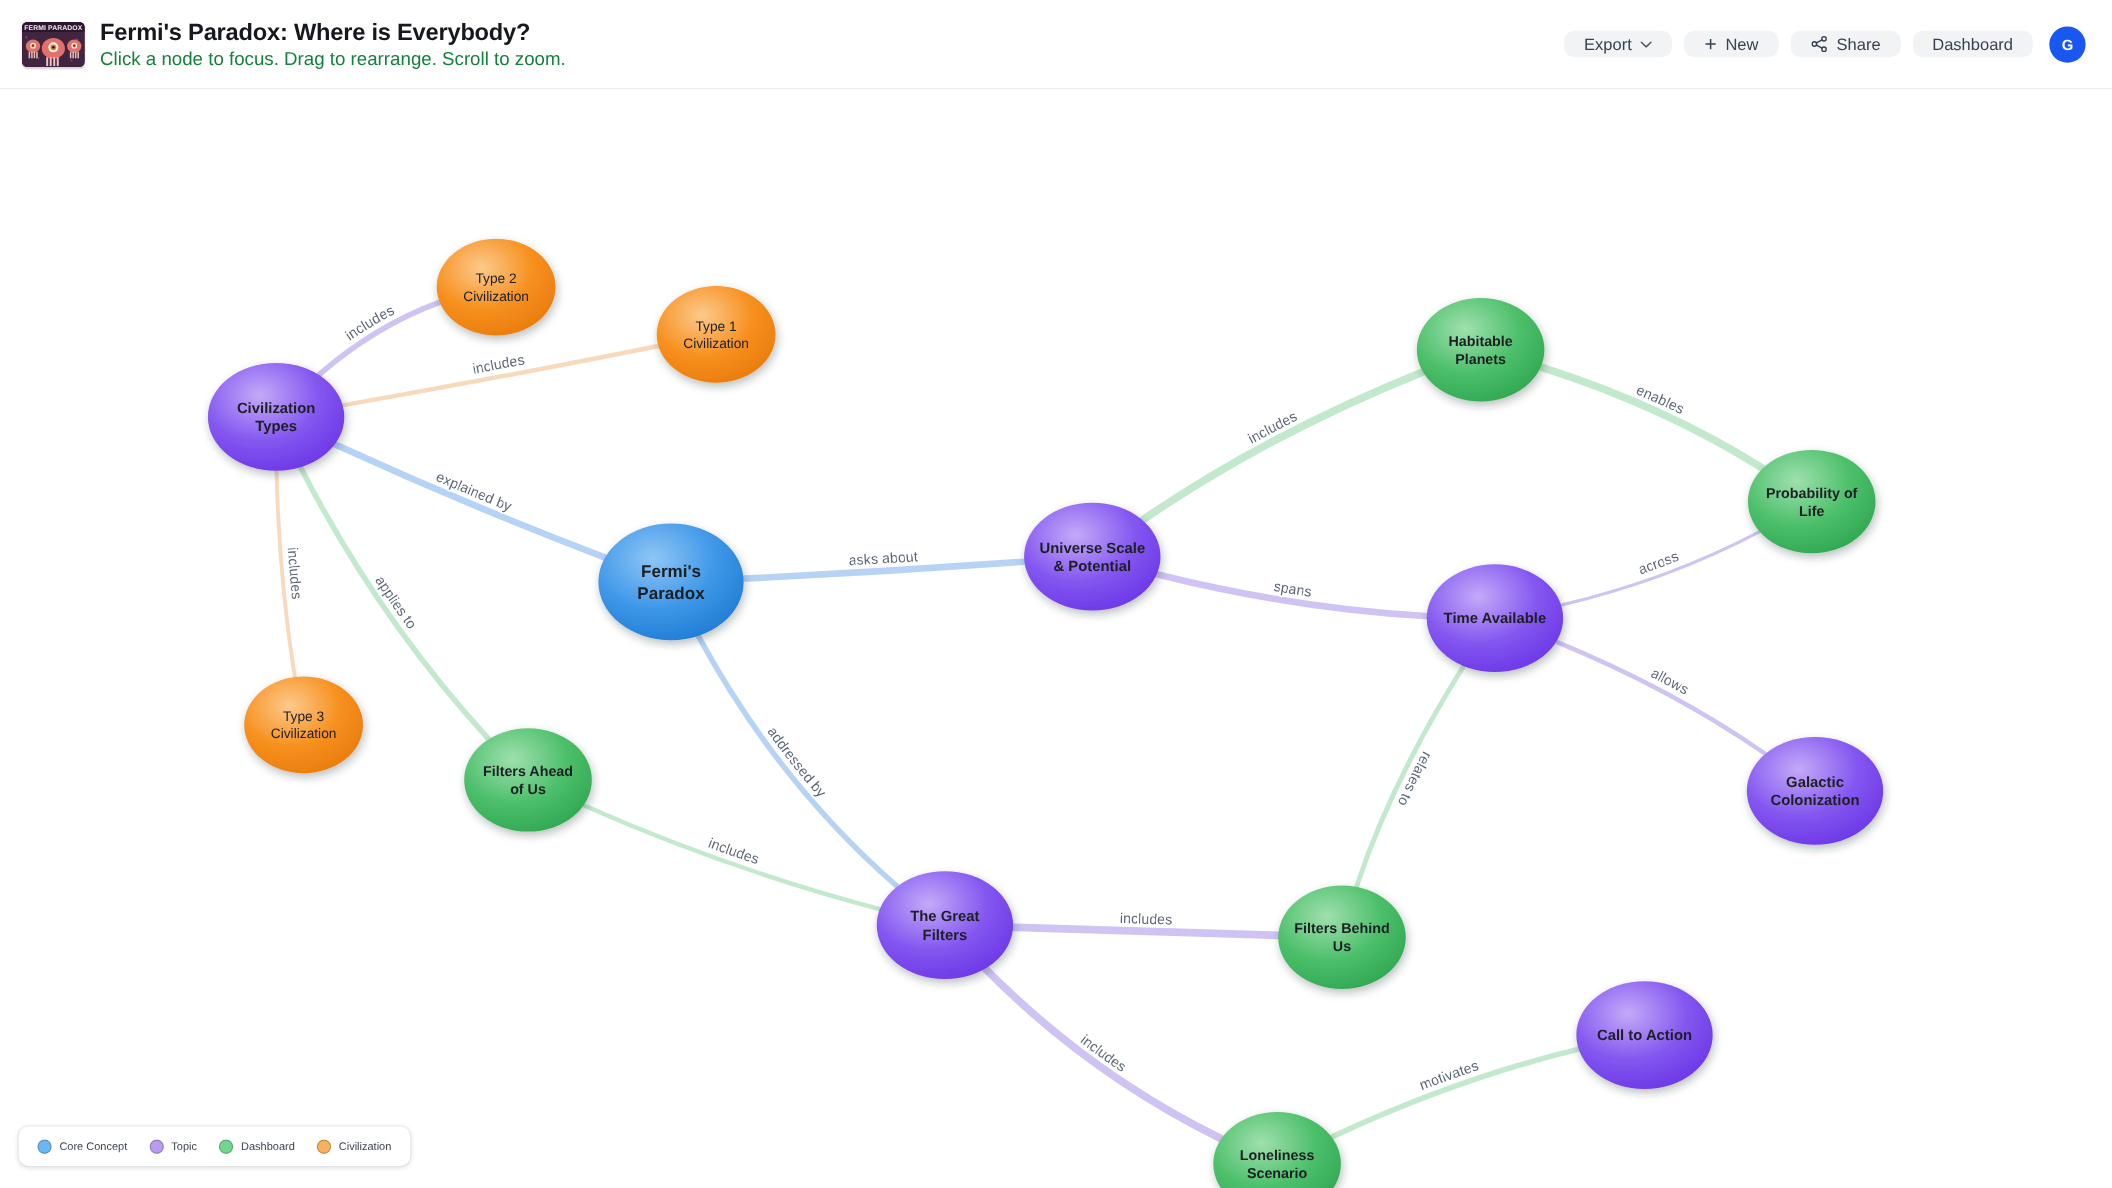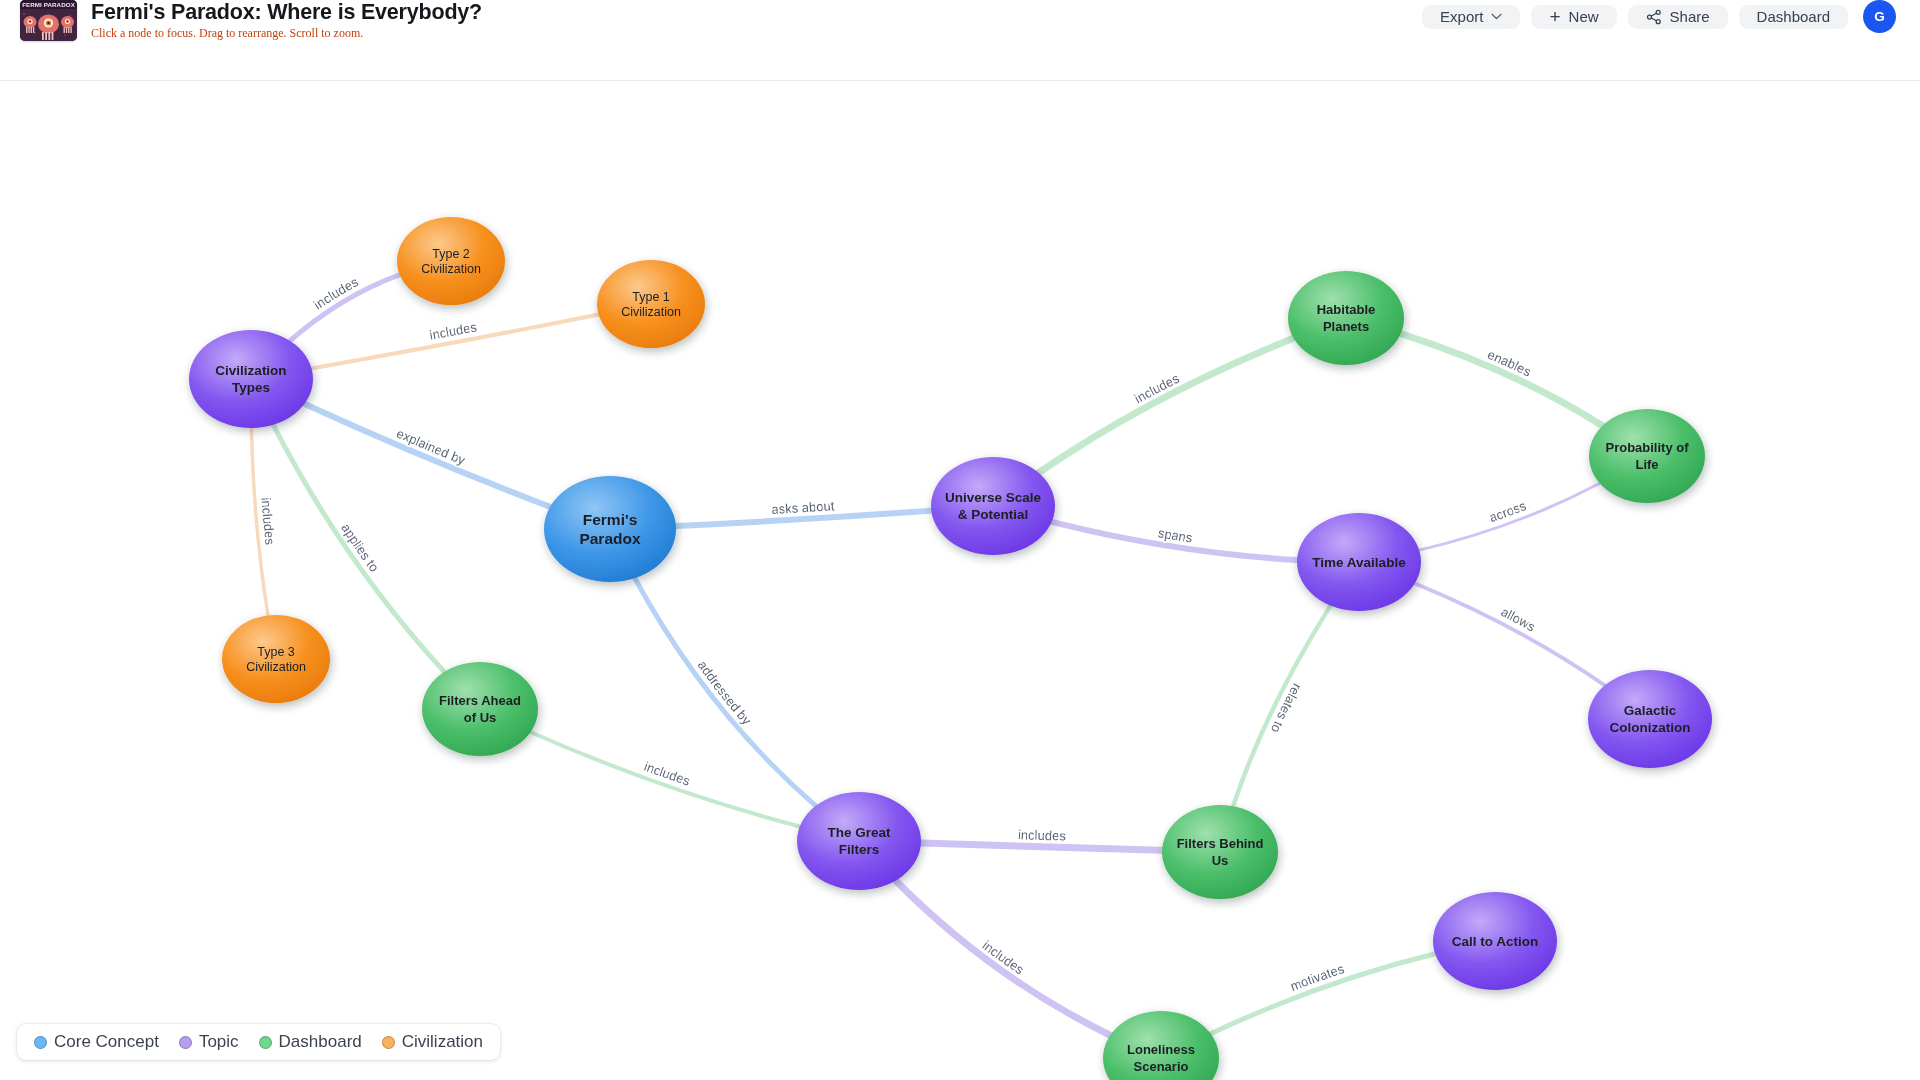--- a/index.html
+++ b/index.html
@@ -9,38 +9,38 @@
     font-family: "Liberation Sans", sans-serif;
     overflow: hidden;
   }
 
   
   #app-header {
     position: absolute; top: 0; left: 0;
     width: 1920px; height: 81px;
     background: #ffffff;
     border-bottom: 1px solid #e8eaed;
-    display: flex; align-items: flex-start;
+    display: flex; align-items: center;
     padding: 0 24px 0 20px;
     z-index: 40;
   }
   #header-left { display: flex; align-items: center; gap: 14px; }
   #doc-thumbnail {
     width: 57px; height: 41px; border-radius: 5px;
     overflow: hidden; flex: none;
     box-shadow: 0 1px 2px rgba(0,0,0,.18);
     background: #3a2338;
   }
   #doc-thumbnail svg { display: block; }
   #header-titles { display: flex; flex-direction: column; gap: 3px; }
   #doc-title {
     font-size: 21.5px; font-weight: 700; color: #15181c;
     letter-spacing: -0.2px; line-height: 1.12;
   }
-  #doc-subtitle { font-size: 12px; color: #c2410c; line-height: 1.15; font-family: Liberation Serif, serif; }
+  #doc-subtitle { font-size: 17px; color: #15803d; line-height: 1.15; }
 
   #header-actions {
     margin-left: auto; display: flex; align-items: center; gap: 11px;
   }
   .hbtn {
     height: 24px; border: none; border-radius: 9px;
     background: #f1f3f5; color: #374151;
     font-family: inherit; font-size: 15px; font-weight: 400;
     display: inline-flex; align-items: center; justify-content: center;
     gap: 8px; padding: 0 18px; cursor: pointer; white-space: nowrap;
@@ -83,21 +83,21 @@
     background: #ffffff; border-radius: 9px;
     padding: 0 17px;
     box-shadow: 0 1px 5px rgba(16,24,40,.13), 0 0 0 1px rgba(16,24,40,.04);
     z-index: 30;
   }
   .legend-item { display: flex; align-items: center; gap: 7px; }
   .legend-dot {
     width: 13px; height: 13px; border-radius: 50%;
     border: 1.5px solid rgba(0,0,0,.22); flex: none;
   }
-  .legend-label { font-size: 17px; color: #3c4350; white-space: nowrap; }
+  .legend-label { font-size: 10px; color: #3c4350; white-space: nowrap; }
 </style>
 </head>
 <body>
 
 <header id="app-header">
   <div id="header-left">
     <div id="doc-thumbnail">
       <svg width="57" height="41" viewBox="0 0 57 41">
         <rect width="57" height="41" fill="#41243f"></rect>
         <rect y="0" width="57" height="9" fill="#2a1630"></rect>

